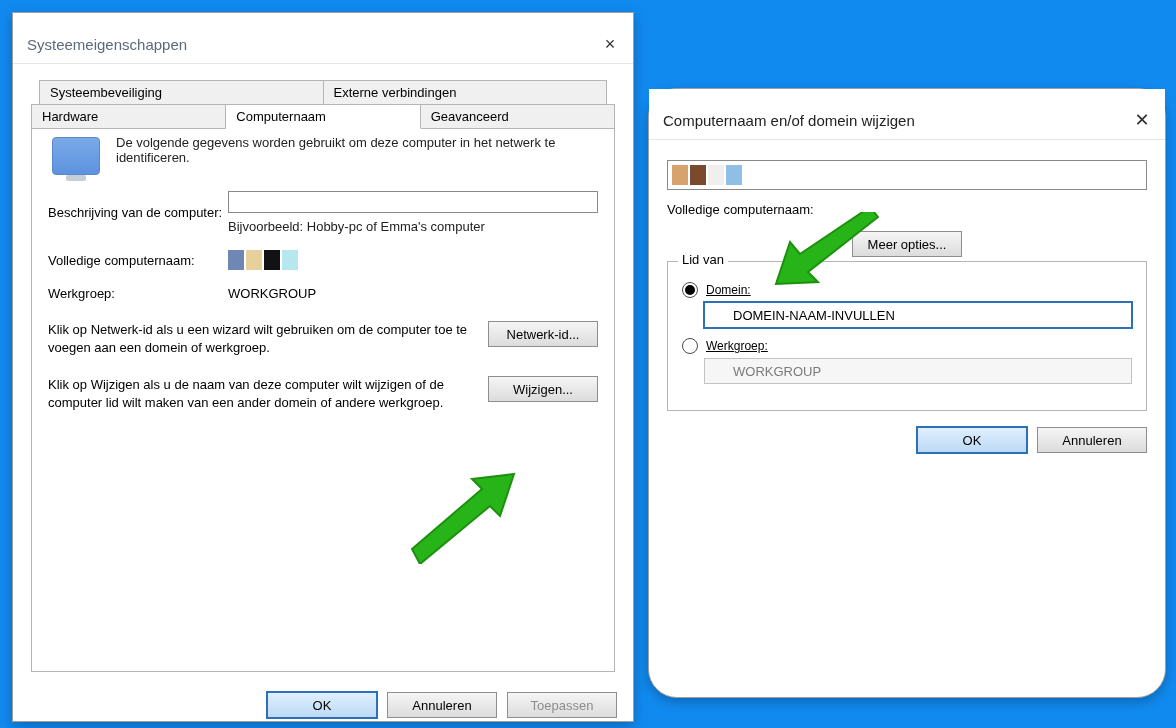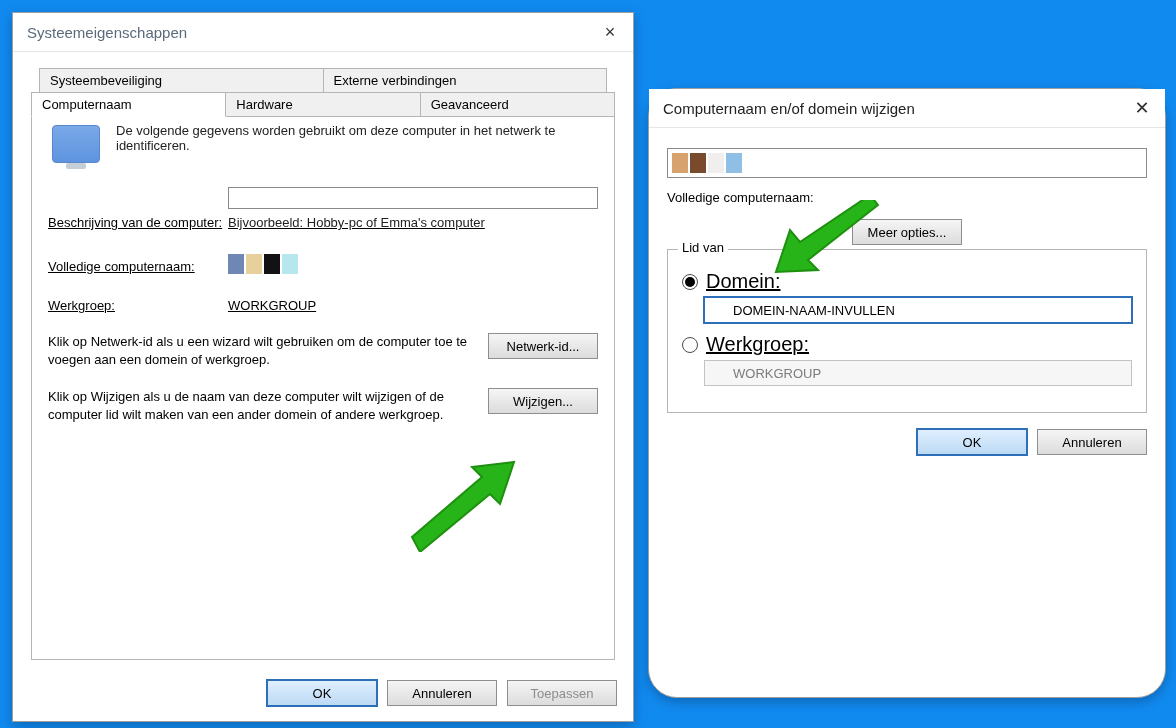--- a/index.html
+++ b/index.html
@@ -1,19 +1,19 @@
 <!DOCTYPE html>
 <html><head>
 <meta charset="utf-8">
 <style>
 html,body { margin:0; padding:0; }
 body { font-family: "Segoe UI", Tahoma, sans-serif; font-size:13px; color:#000;
        width:1176px; height:728px; background:#118af0; position:relative; }
 .dlg { position:absolute; background:#fff; border:1px solid #9e9e9e; box-shadow:0 4px 12px rgba(0,0,0,.25); }
-.titlebar { height:38px; display:flex; align-items:center; padding:0 8px 0 14px;
+.titlebar { height:38px; display:flex; align-items:center; padding:12px 8px 0 14px;
             background:#fff; border-bottom:1px solid #e6e6e6; }
 .titlebar .titletxt { color:#5b6b7b; font-size:15px; }
 .titlebar .x { margin-left:auto; width:30px; text-align:center; font-size:18px; color:#333; cursor:default; }
 .tabs-wrap { padding:16px 18px 10px 18px; }
 .tabs { position:relative; }
 .tabrow { display:flex; }
 .tab { border:1px solid #b5b5b5; background:#f0f0f0; padding:4px 10px; text-align:left;
        font-size:13px; flex:1; user-select:none; }
 .tab + .tab { border-left:none; }
 .tabrow.row1 { margin:0 8px; }           
@@ -22,21 +22,21 @@
 .tabbody { border:1px solid #b5b5b5; border-top:none; padding:6px 16px 16px 16px; min-height:520px; position:relative; }
 
 .descrow { display:flex; gap:12px; }
 .pcicon { width:46px; height:36px; border-radius:4px;
           background:linear-gradient(#7aa9e8,#5d93e0);
           border:1px solid #5a88c8; position:relative; margin:2px 4px 0 4px; }
 .pcicon:after { content:""; position:absolute; bottom:-7px; left:50%; transform:translateX(-50%);
                 width:20px; height:6px; background:#c6cfd6; border-radius:2px; }
 .desctxt { flex:1; color:#222; }
 
-.kv { display:flex; align-items:flex-end; margin-top:24px;text-decoration:underline; }
+.kv { display:flex; align-items:center; margin-top:16px; }
 .kv .k { width:180px; }
 .kv .v { flex:1; }
 input[type=text] { font:inherit; height:22px; border:1px solid #8a8a8a; padding:1px 4px; width:100%; box-sizing:border-box; }
 .hint { margin-top:6px; color:#222; }
 .blurs { display:flex; gap:2px; }
 .blk  { width:16px; height:20px; }
 .c1{background:#6f87b4}.c2{background:#e6d09b}.c3{background:#121214}.c4{background:#b6e7ef}
 .col1{background:#d7a26e}.col2{background:#7a4a2d}.col3{background:#f0efee}.col4{background:#8fbfe5}
 
 .actionrow { display:flex; margin-top:20px; gap:18px; align-items:flex-start; }
@@ -46,21 +46,21 @@
 .btn:disabled { color:#8c8c8c; }
 .dlgbuttons { display:flex; gap:10px; justify-content:flex-end; padding:10px 16px 14px; }
 .btn.focus { background:linear-gradient(#dfefff,#bddaf4); border-color:#2d6fb8; outline:1px solid #2d6fb8; }
 
 .arrow { position:absolute; pointer-events:none; }
 .arrow svg { display:block; }
 
 
 .group { border:1px solid #b5b5b5; padding:12px 14px 16px; margin-top:4px; position:relative;text-decoration:underline; }
 .group .legend { position:absolute; top:-10px; left:10px; background:#fff; padding:0 4px; }
-.radio { display:flex; align-items:center; gap:8px; margin-top:8px; font-size:20px; }
+.radio { display:flex; align-items:center; gap:8px; margin-top:8px; font-size:12px; }
 .radio span.rb { width:14px; height:14px; border:1px solid #4a4a4a; border-radius:50%; display:inline-block; position:relative; }
 .radio.sel span.rb:after { content:""; position:absolute; inset:2px; background:#000; border-radius:50%; }
 .field { margin:4px 0 10px 22px; }
 .field input { height:26px;padding-left:28px; }
 .field input.hi { border:1px solid #2d6fb8; outline:1px solid #2d6fb8; }
 .field.dis input { color:#7b7b7b; background:#f6f6f6; border-color:#c3c3c3; }
 
 .label { font-size:13px; }
 .rightbtn { display:flex; justify-content:center; margin:14px 0 4px; }
 .body2 { padding:16px 18px 10px 18px; }
@@ -74,22 +74,22 @@
    <span class="x">×</span>
  </div>
 
  <div class="tabs-wrap">
   <div class="tabs">
     <div class="tabrow row1">
       <div class="tab">Systeembeveiliging</div>
       <div class="tab">Externe verbindingen</div>
     </div>
     <div class="tabrow row2">
+      <div class="tab">Hardware</div>
       <div class="tab sel">Computernaam</div>
-      <div class="tab">Hardware</div>
       <div class="tab">Geavanceerd</div>
     </div>
   </div>
 
   <div class="tabbody">
     <div class="descrow">
       <div class="pcicon"></div>
       <div class="desctxt">De volgende gegevens worden gebruikt om deze computer in het netwerk te identificeren.</div>
     </div>
 

